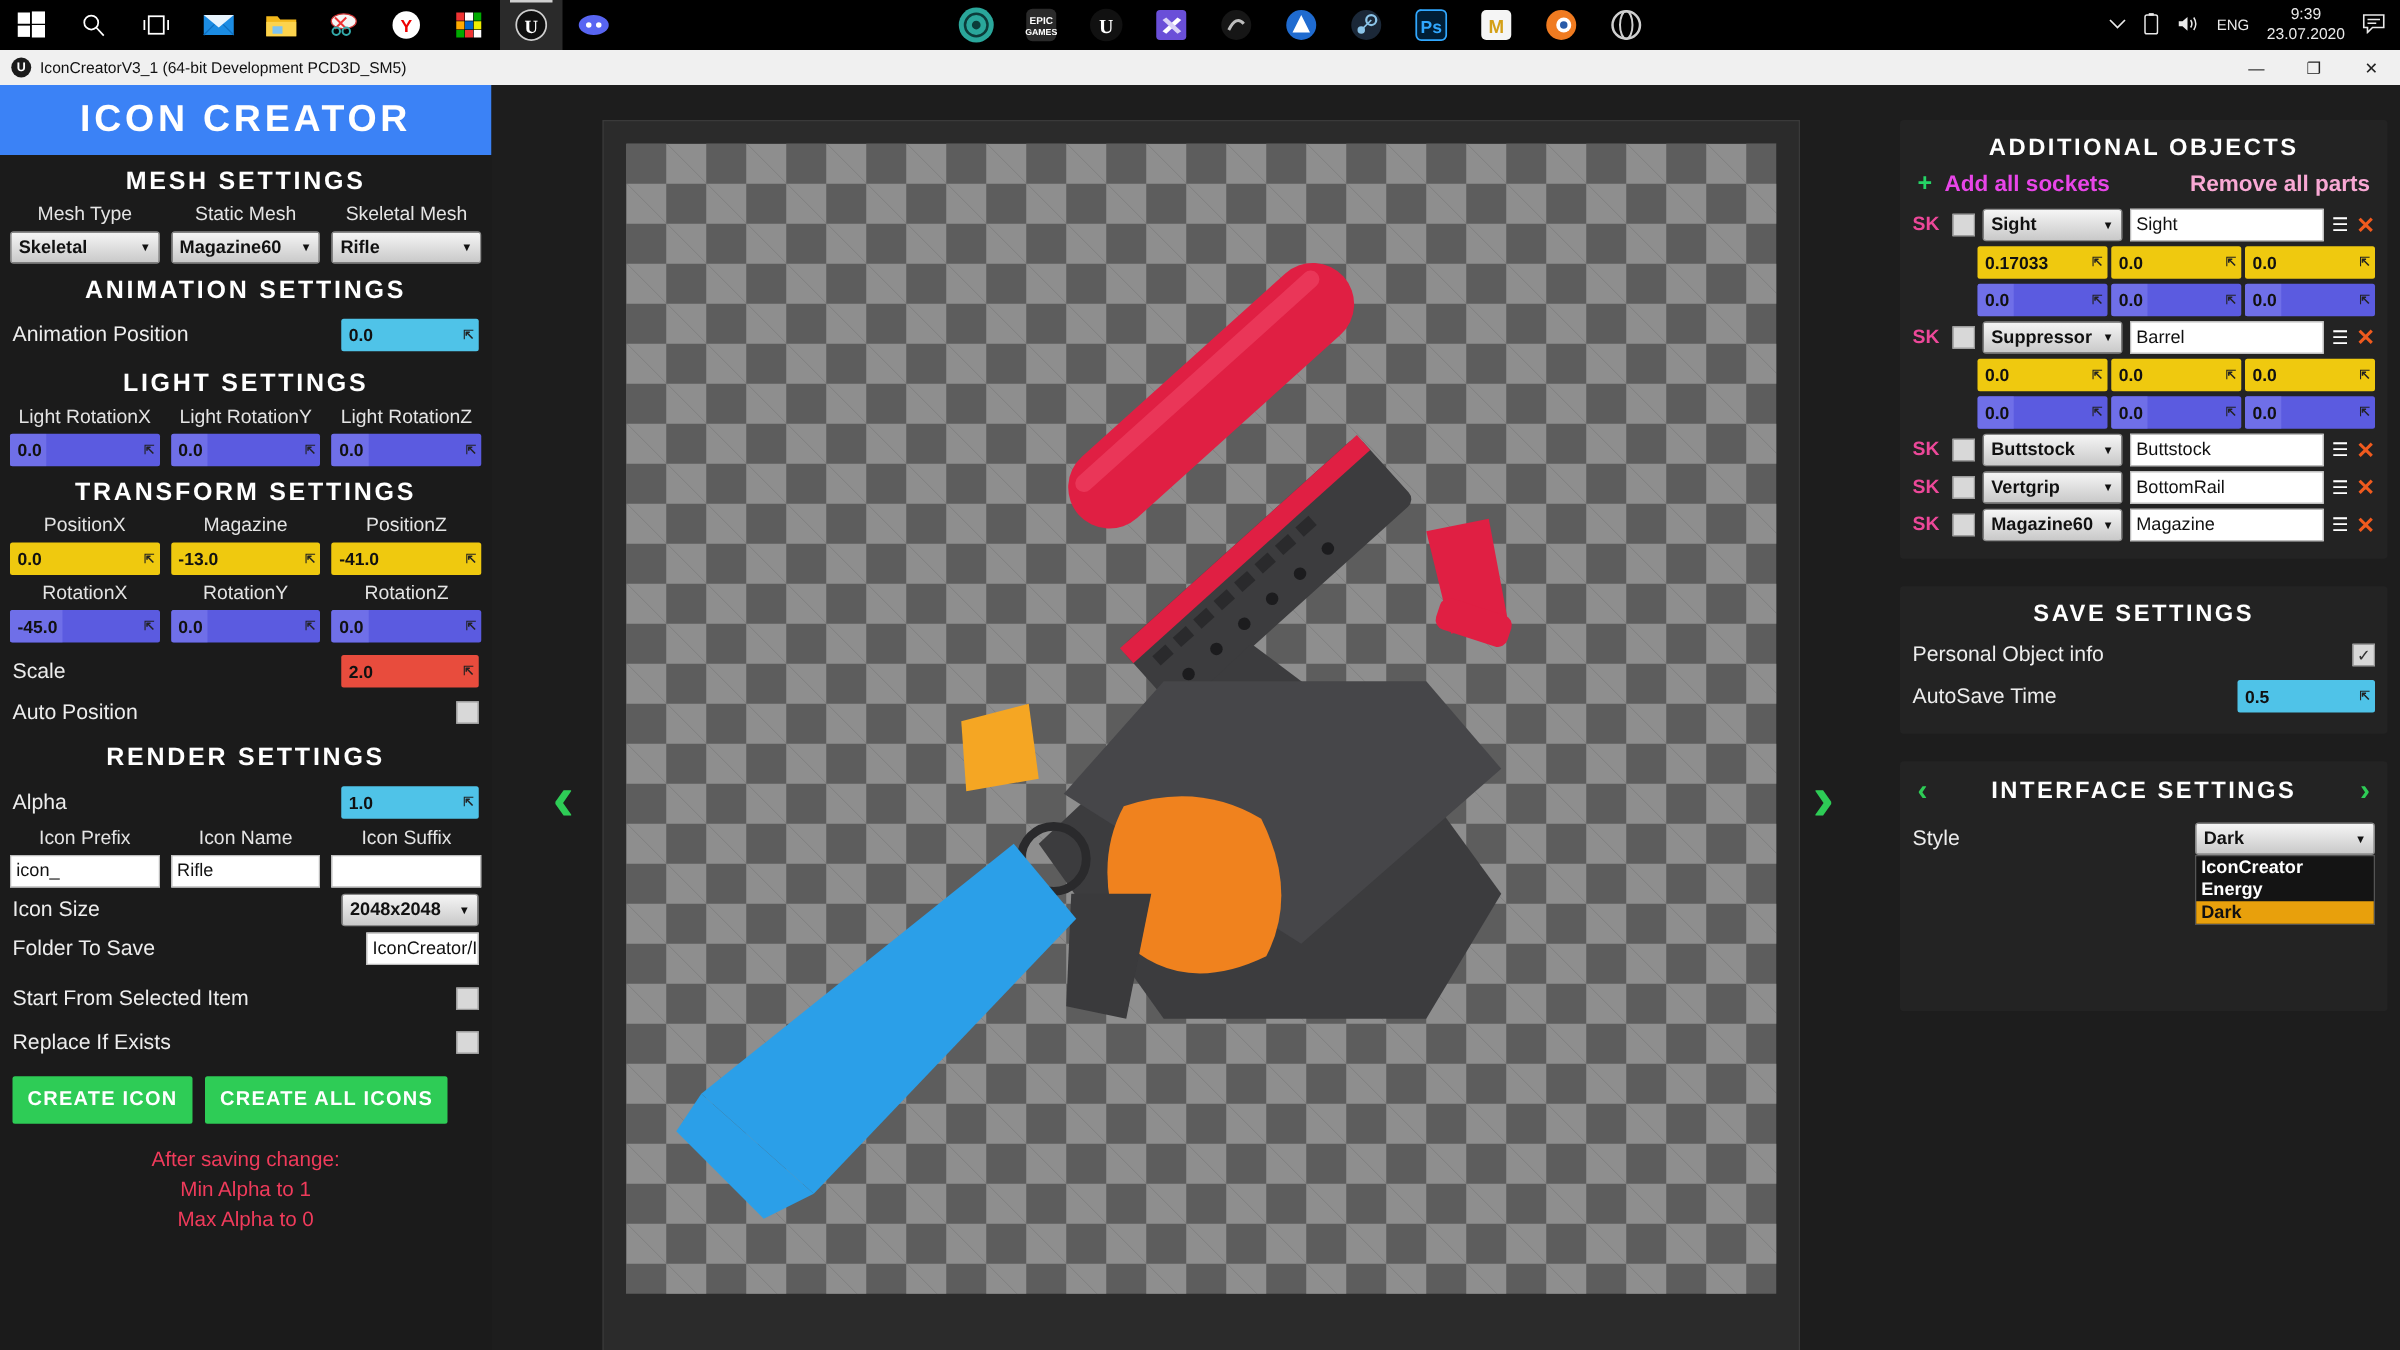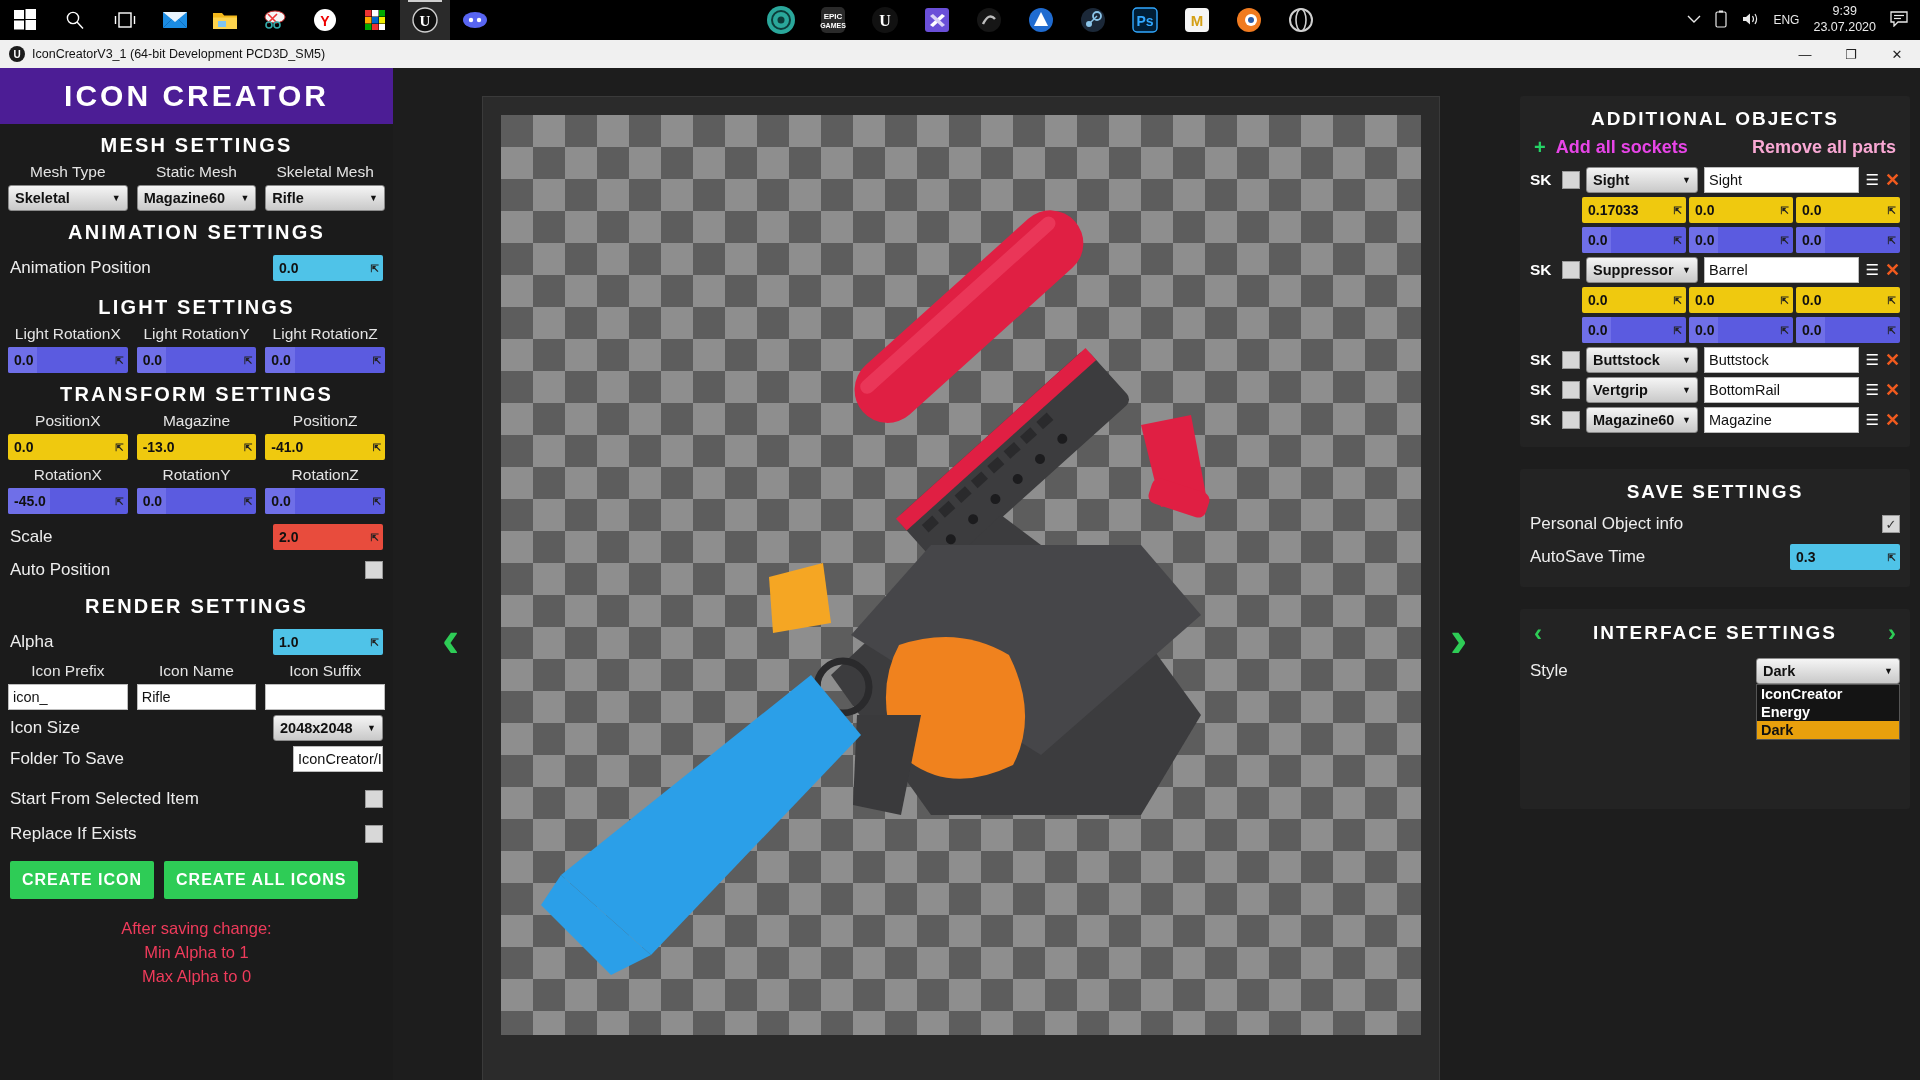--- a/index.html
+++ b/index.html
@@ -67,21 +67,21 @@
     background: #1d1d1d;
   }
 
   
   #leftpanel {
     position: absolute; left: 0; top: 0;
     width: 393px; height: 1012px;
     background: #1b1b1b;
   }
   #brandbar {
-    height: 56px; background: #4c1d95;
+    height: 56px; background: #3b82f6;
     display: flex; align-items: center; justify-content: center;
   }
   #brandbar .brand-text {
     color: #fff; font-size: 30px; letter-spacing: 3px; font-weight: 600;
   }
   .sec-title {
     text-align: center; color: #fff; font-size: 20px;
     letter-spacing: 2.2px; font-weight: bold; padding: 10px 0 6px;
   }
   .lbl { color: #ededed; font-size: 17px; }
@@ -169,21 +169,21 @@
   .card-title {
     text-align: center; color: #fff; font-size: 19px;
     letter-spacing: 2px; font-weight: bold; padding: 4px 0 6px;
   }
   .ao-actions { display: flex; align-items: center; gap: 10px; padding: 0 14px 6px; }
   .plus { color: #25d366; font-size: 20px; font-weight: bold; }
   .add-sockets { color: #e845e8; font-size: 18px; font-weight: bold; }
   .remove-parts { color: #f9a8d4; font-size: 18px; font-weight: bold; margin-left: auto; }
 
   .ao-row { display: flex; align-items: center; gap: 6px; padding: 2px 10px; }
-  .sk { color: #ffffff; font-weight: bold; font-size: 15.5px; width: 26px; }
+  .sk { color: #ec4899; font-weight: bold; font-size: 15.5px; width: 26px; }
   .ao-combo { width: 112px; }
   .ao-name { flex: 1; }
   .hamb { color: #fff; font-size: 15px; letter-spacing: 0; }
   .xclose { color: #f05a1e; font-size: 18px; font-weight: bold; }
   .ao-nums { display: flex; gap: 3px; padding: 2px 10px 2px 62px; }
   .ao-nums .numfield { flex: 1; }
 
   .is-header { display: flex; align-items: center; padding: 2px 14px 6px; }
   .is-arrow { color: #2ecc56; font-size: 24px; font-weight: bold; }
   .is-header .card-title { flex: 1; padding: 0; }
@@ -756,21 +756,21 @@
 
     <div class="card">
       <div class="card-title">SAVE SETTINGS</div>
       <div class="labelrow">
         <span class="lbl">Personal Object info</span>
         <span class="chk">✓</span>
       </div>
       <div class="labelrow">
         <span class="lbl">AutoSave Time</span>
         <span class="numfield nf-cyan" style="width:110px">
-          <span class="val">0.3</span>
+          <span class="val">0.5</span>
           <span class="spin">⇱</span>
         </span>
       </div>
     </div>
 
     <div class="card" style="min-height:200px">
       <div class="is-header">
         <span class="is-arrow">‹</span>
         <span class="card-title">INTERFACE SETTINGS</span>
         <span class="is-arrow">›</span>

